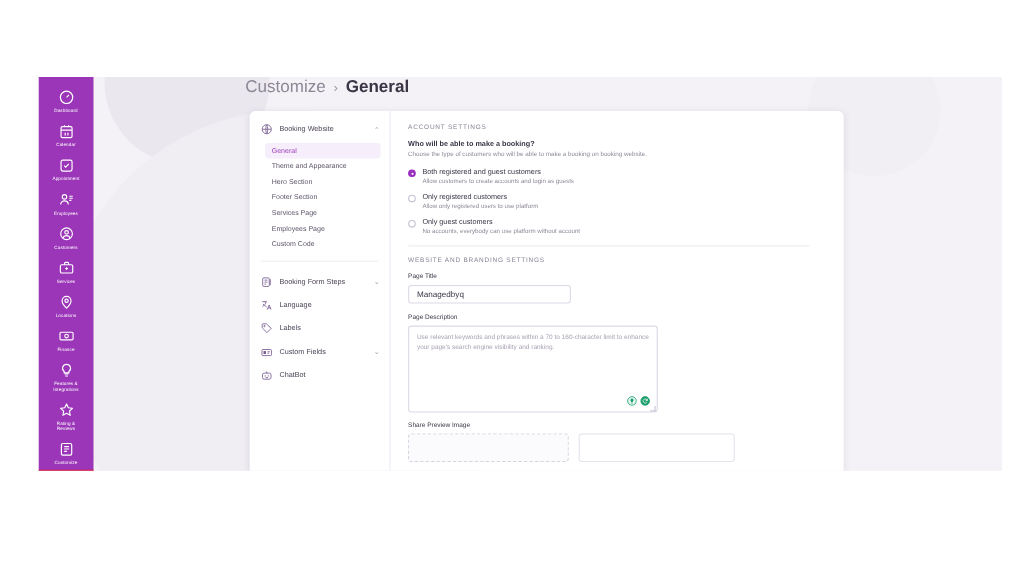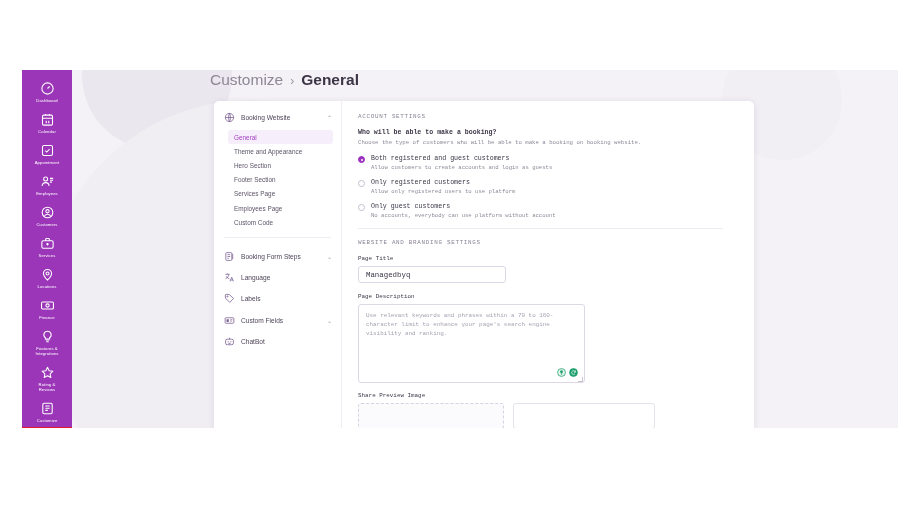--- a/index.html
+++ b/index.html
@@ -6,21 +6,21 @@
   html, body {
     width: 920px; height: 517px;
     background: #ffffff;
     font-family: "Liberation Sans", sans-serif;
     overflow: hidden;
   }
 
   
   #app-viewport {
     position: absolute;
-    left: 22px; top: 70px;
+    left: 35px; top: 70px;
     width: 876px; height: 358px;
     overflow: hidden;
     background: #f4f2f6;
   }
 
   
   .bg-decor { position: absolute; border-radius: 50%; pointer-events: none; }
   .blob-a { left: 60px;  top: -70px;  width: 150px; height: 150px; background: #ebe7ef; }
   .blob-b { left: 20px;  top: 30px;   width: 420px; height: 420px; background: #f0edf3; }
   .blob-g { left: 700px; top: -30px;  width: 120px; height: 120px; background: #f1eef4; }
@@ -100,21 +100,21 @@
     padding: 5.2px 9px 5.2px 10px; cursor: pointer;
   }
   .menu-row .mico { width: 11px; height: 11px; flex: 0 0 11px; }
   .menu-row .mico svg { width: 11px; height: 11px; display: block; }
   .menu-row .mlabel { font-size: 6.6px; color: #4d4558; flex: 1 1 auto; }
   .menu-row .chev { font-size: 6px; color: #9a93a6; }
 
   
   #settings-col {
     flex: 1 1 auto; padding: 12px 31px 0 16px;
-    overflow: hidden; position: relative; font-family: Liberation Mono, monospace;
+    overflow: hidden; position: relative;
   }
   .section-title {
     font-size: 5.9px; letter-spacing: .7px; color: #8b8496;
     text-transform: uppercase; margin-bottom: 9px;
   }
   .q-title { font-size: 6.6px; color: #3b3546; font-weight: bold; margin-bottom: 3px; }
   .q-sub { font-size: 5.7px; color: #8f8899; margin-bottom: 9px; }
 
   .radio-row { display: flex; align-items: flex-start; gap: 6px; margin-bottom: 8px; }
   .radio-dot {

